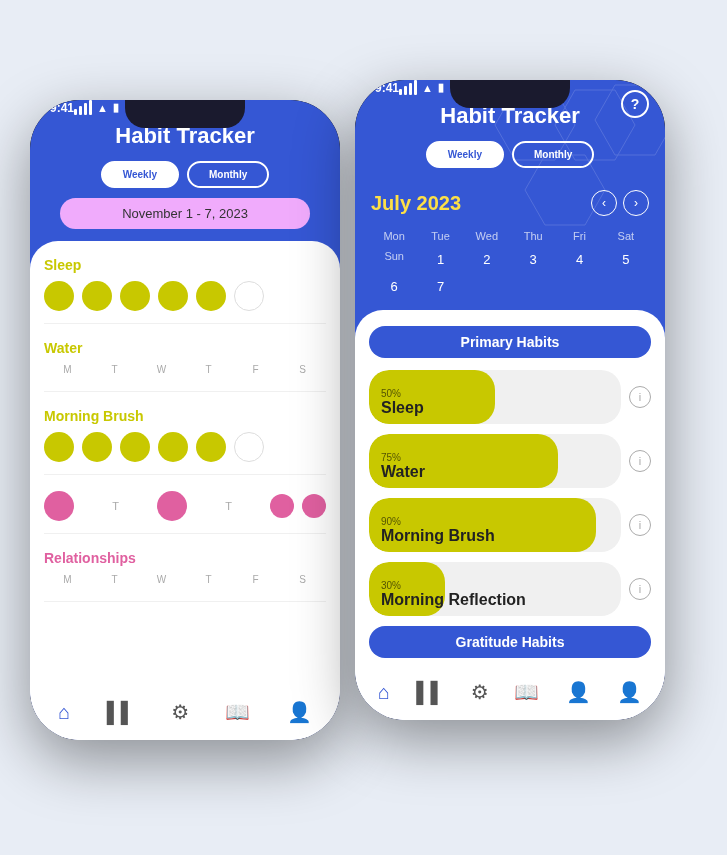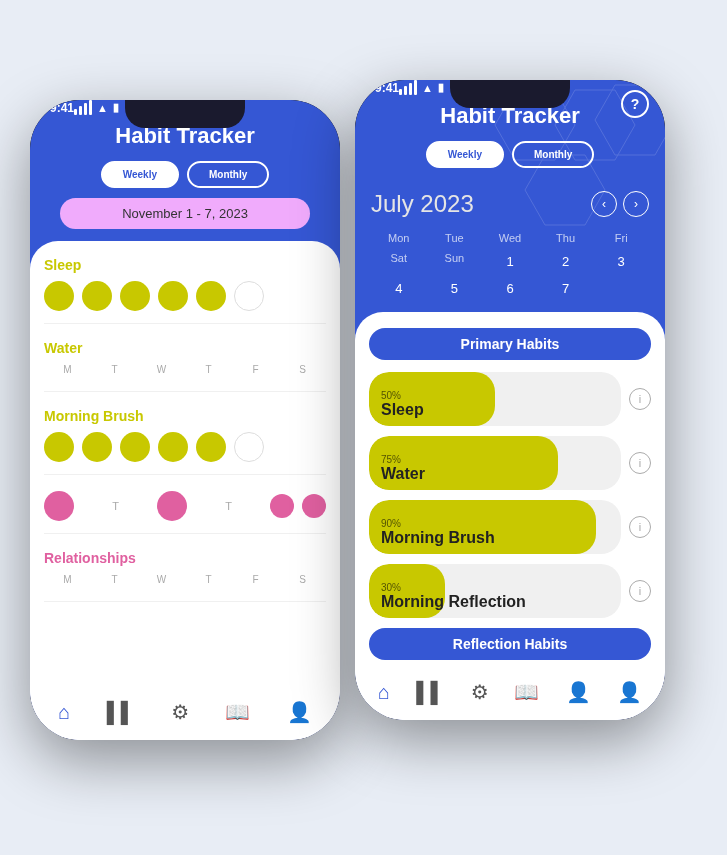--- a/index.html
+++ b/index.html
@@ -205,44 +205,44 @@
       position: relative;
       z-index: 5;
     }
     .calendar-header {
       display: flex;
       justify-content: space-between;
       align-items: center;
       margin-bottom: 10px;
     }
     .month-title {
-      color: #e5e5e5;
-      font-size: 24px;
-      font-weight: 400;
+      color: #fde047;
+      font-size: 20px;
+      font-weight: 700;
     }
     .nav-btns {
       display: flex;
       gap: 6px;
     }
     .nav-btn {
       width: 26px;
       height: 26px;
       border-radius: 50%;
       border: 1.5px solid white;
       color: white;
       background: transparent;
       font-size: 12px;
       cursor: pointer;
       display: flex;
       align-items: center;
       justify-content: center;
     }
     .cal-grid {
       display: grid;
-      grid-template-columns: repeat(5, 1fr);
+      grid-template-columns: repeat(6, 1fr);
       text-align: center;
     }
     .cal-day-header {
       color: rgba(255,255,255,0.7);
       font-size: 11px;
       padding: 4px 0;
     }
     .cal-day {
       color: white;
       font-size: 13px;
@@ -572,21 +572,21 @@
               <div class="habit-bar-container">
                 <div class="habit-bar-fill" style="width:30%"></div>
                 <div class="habit-bar-text">
                   <div class="habit-pct">30%</div>
                   <div class="habit-name">Morning Reflection</div>
                 </div>
               </div>
               <div class="info-btn">i</div>
             </div>
 
-            <div class="secondary-habits-header">Reflection Habits</div>
+            <div class="secondary-habits-header">Gratitude Habits</div>
 
           </div>
 
           <div class="bottom-nav">
             <span class="nav-icon active">⌂</span>
             <span class="nav-icon">▌▌</span>
             <span class="nav-icon">⚙</span>
             <span class="nav-icon">📖</span>
             <span class="nav-icon">👤</span>
             <span class="nav-icon">👤</span>

